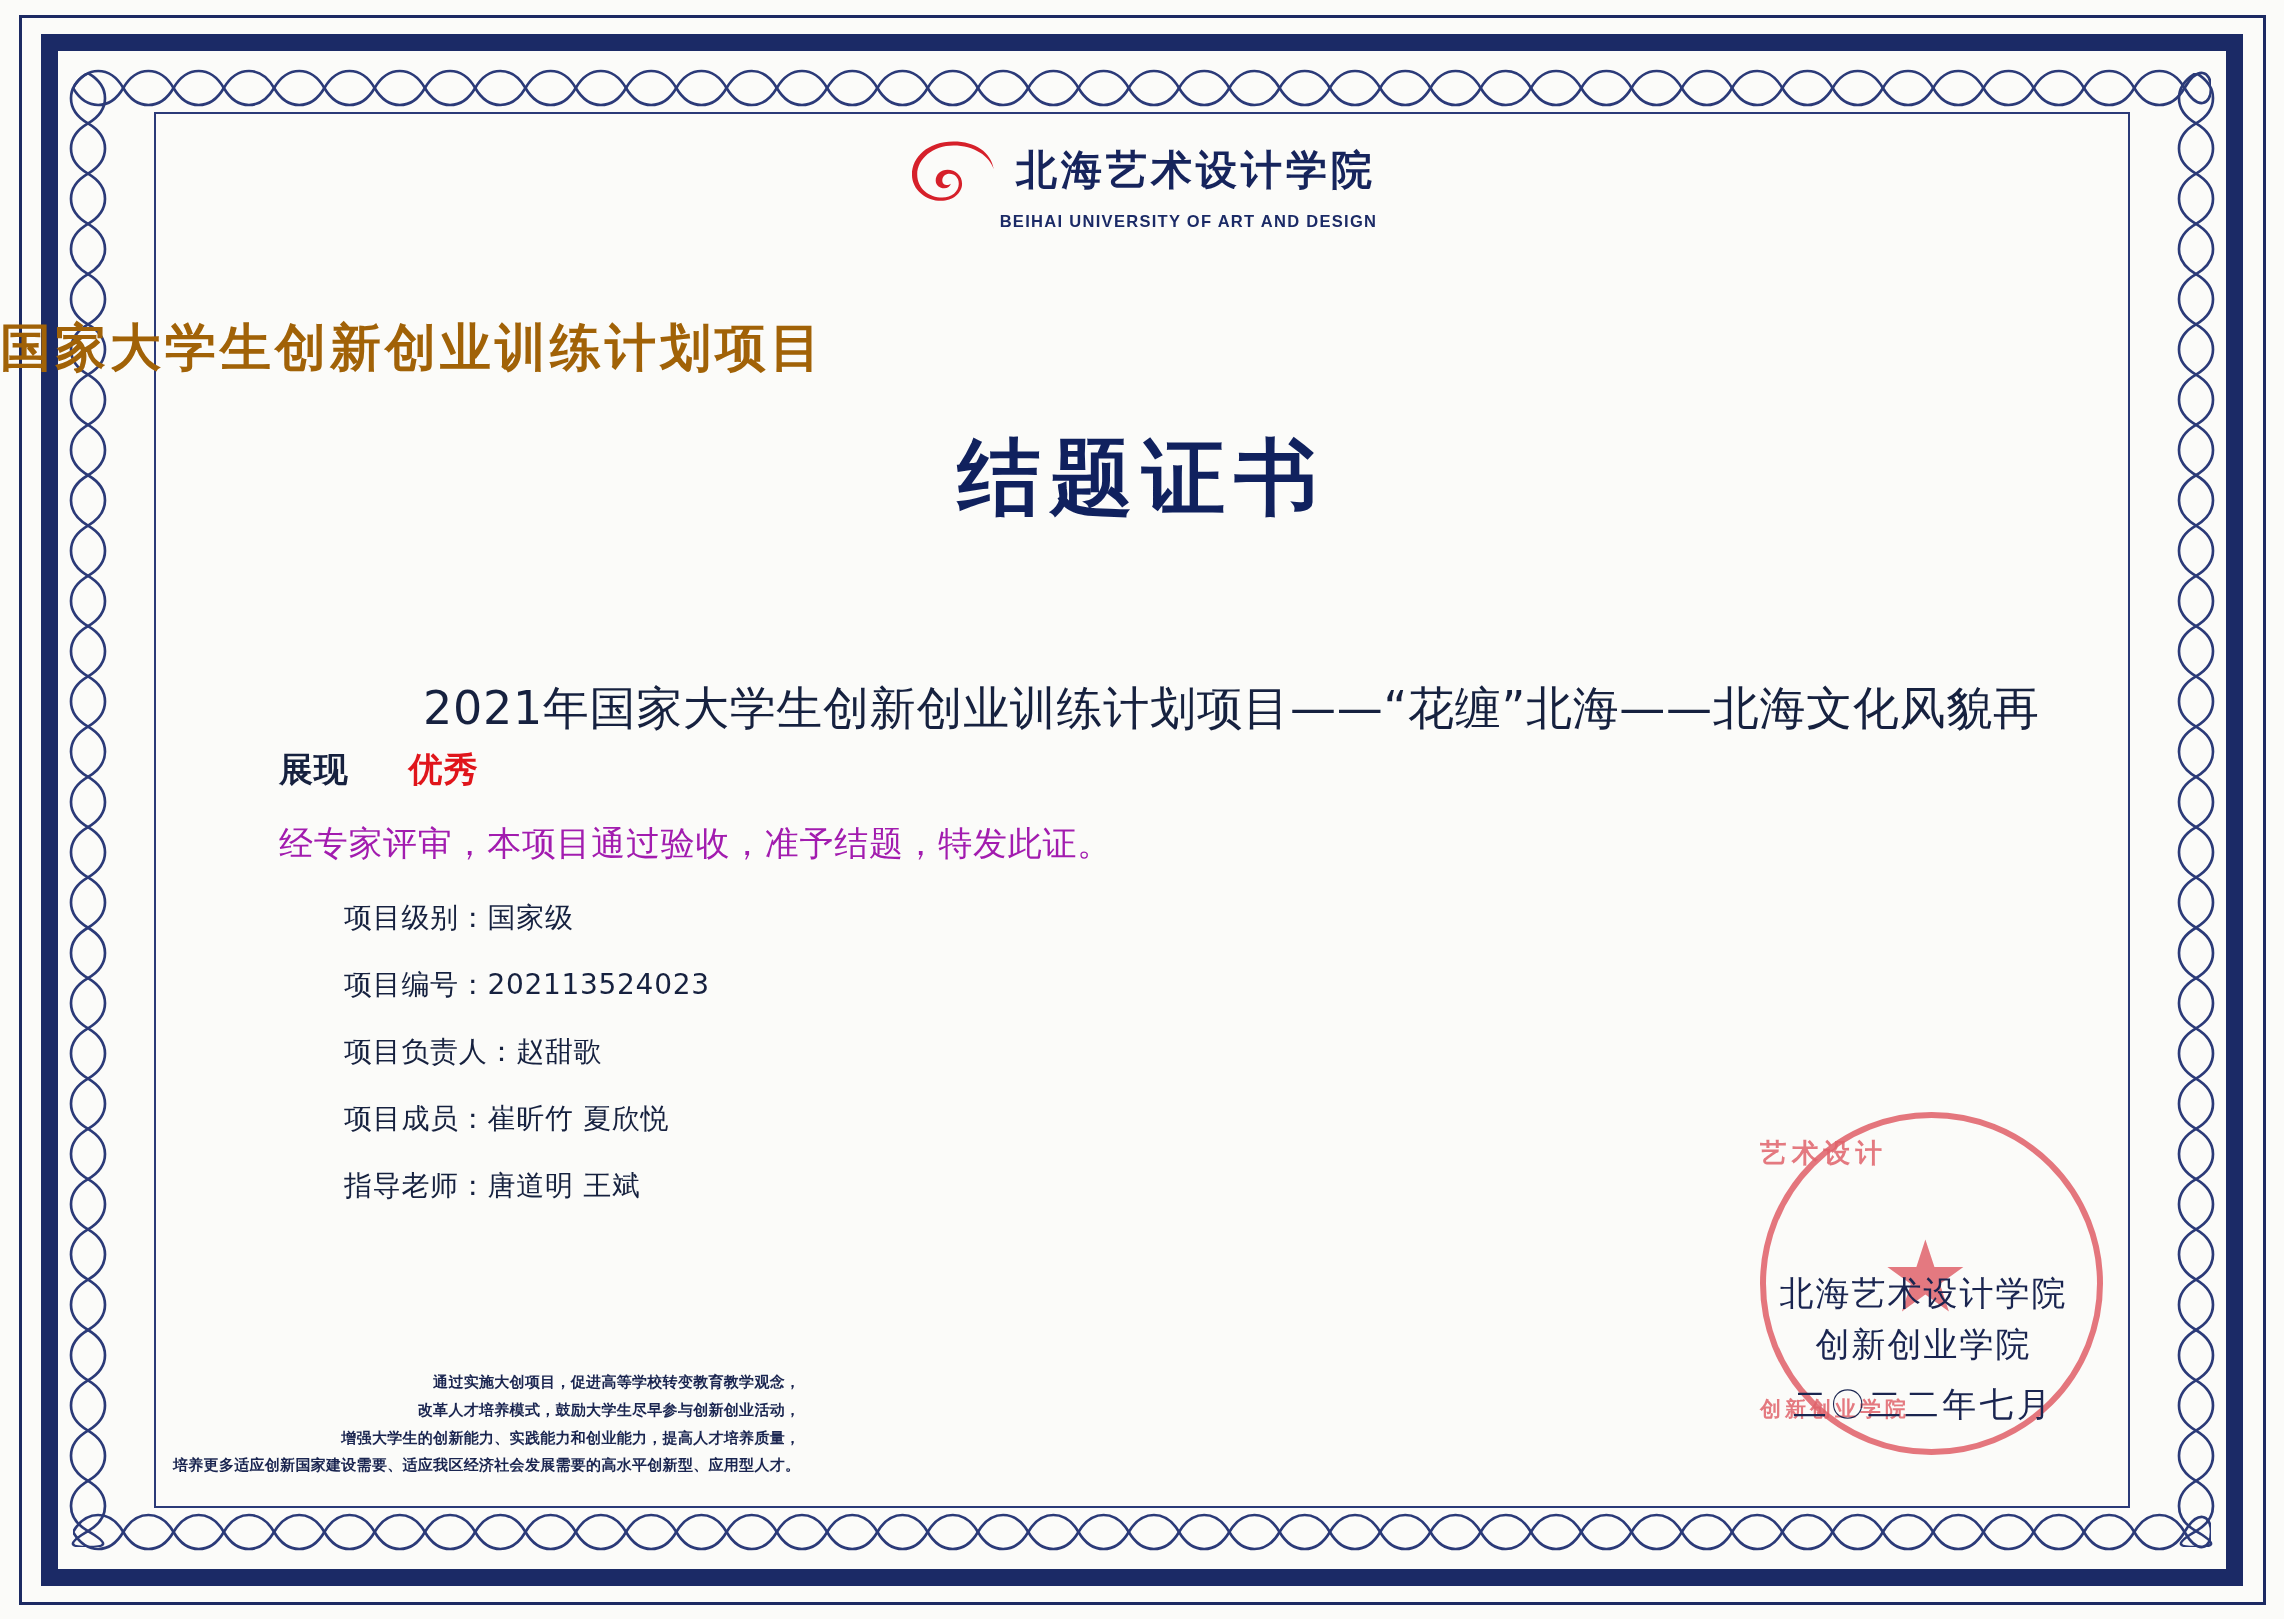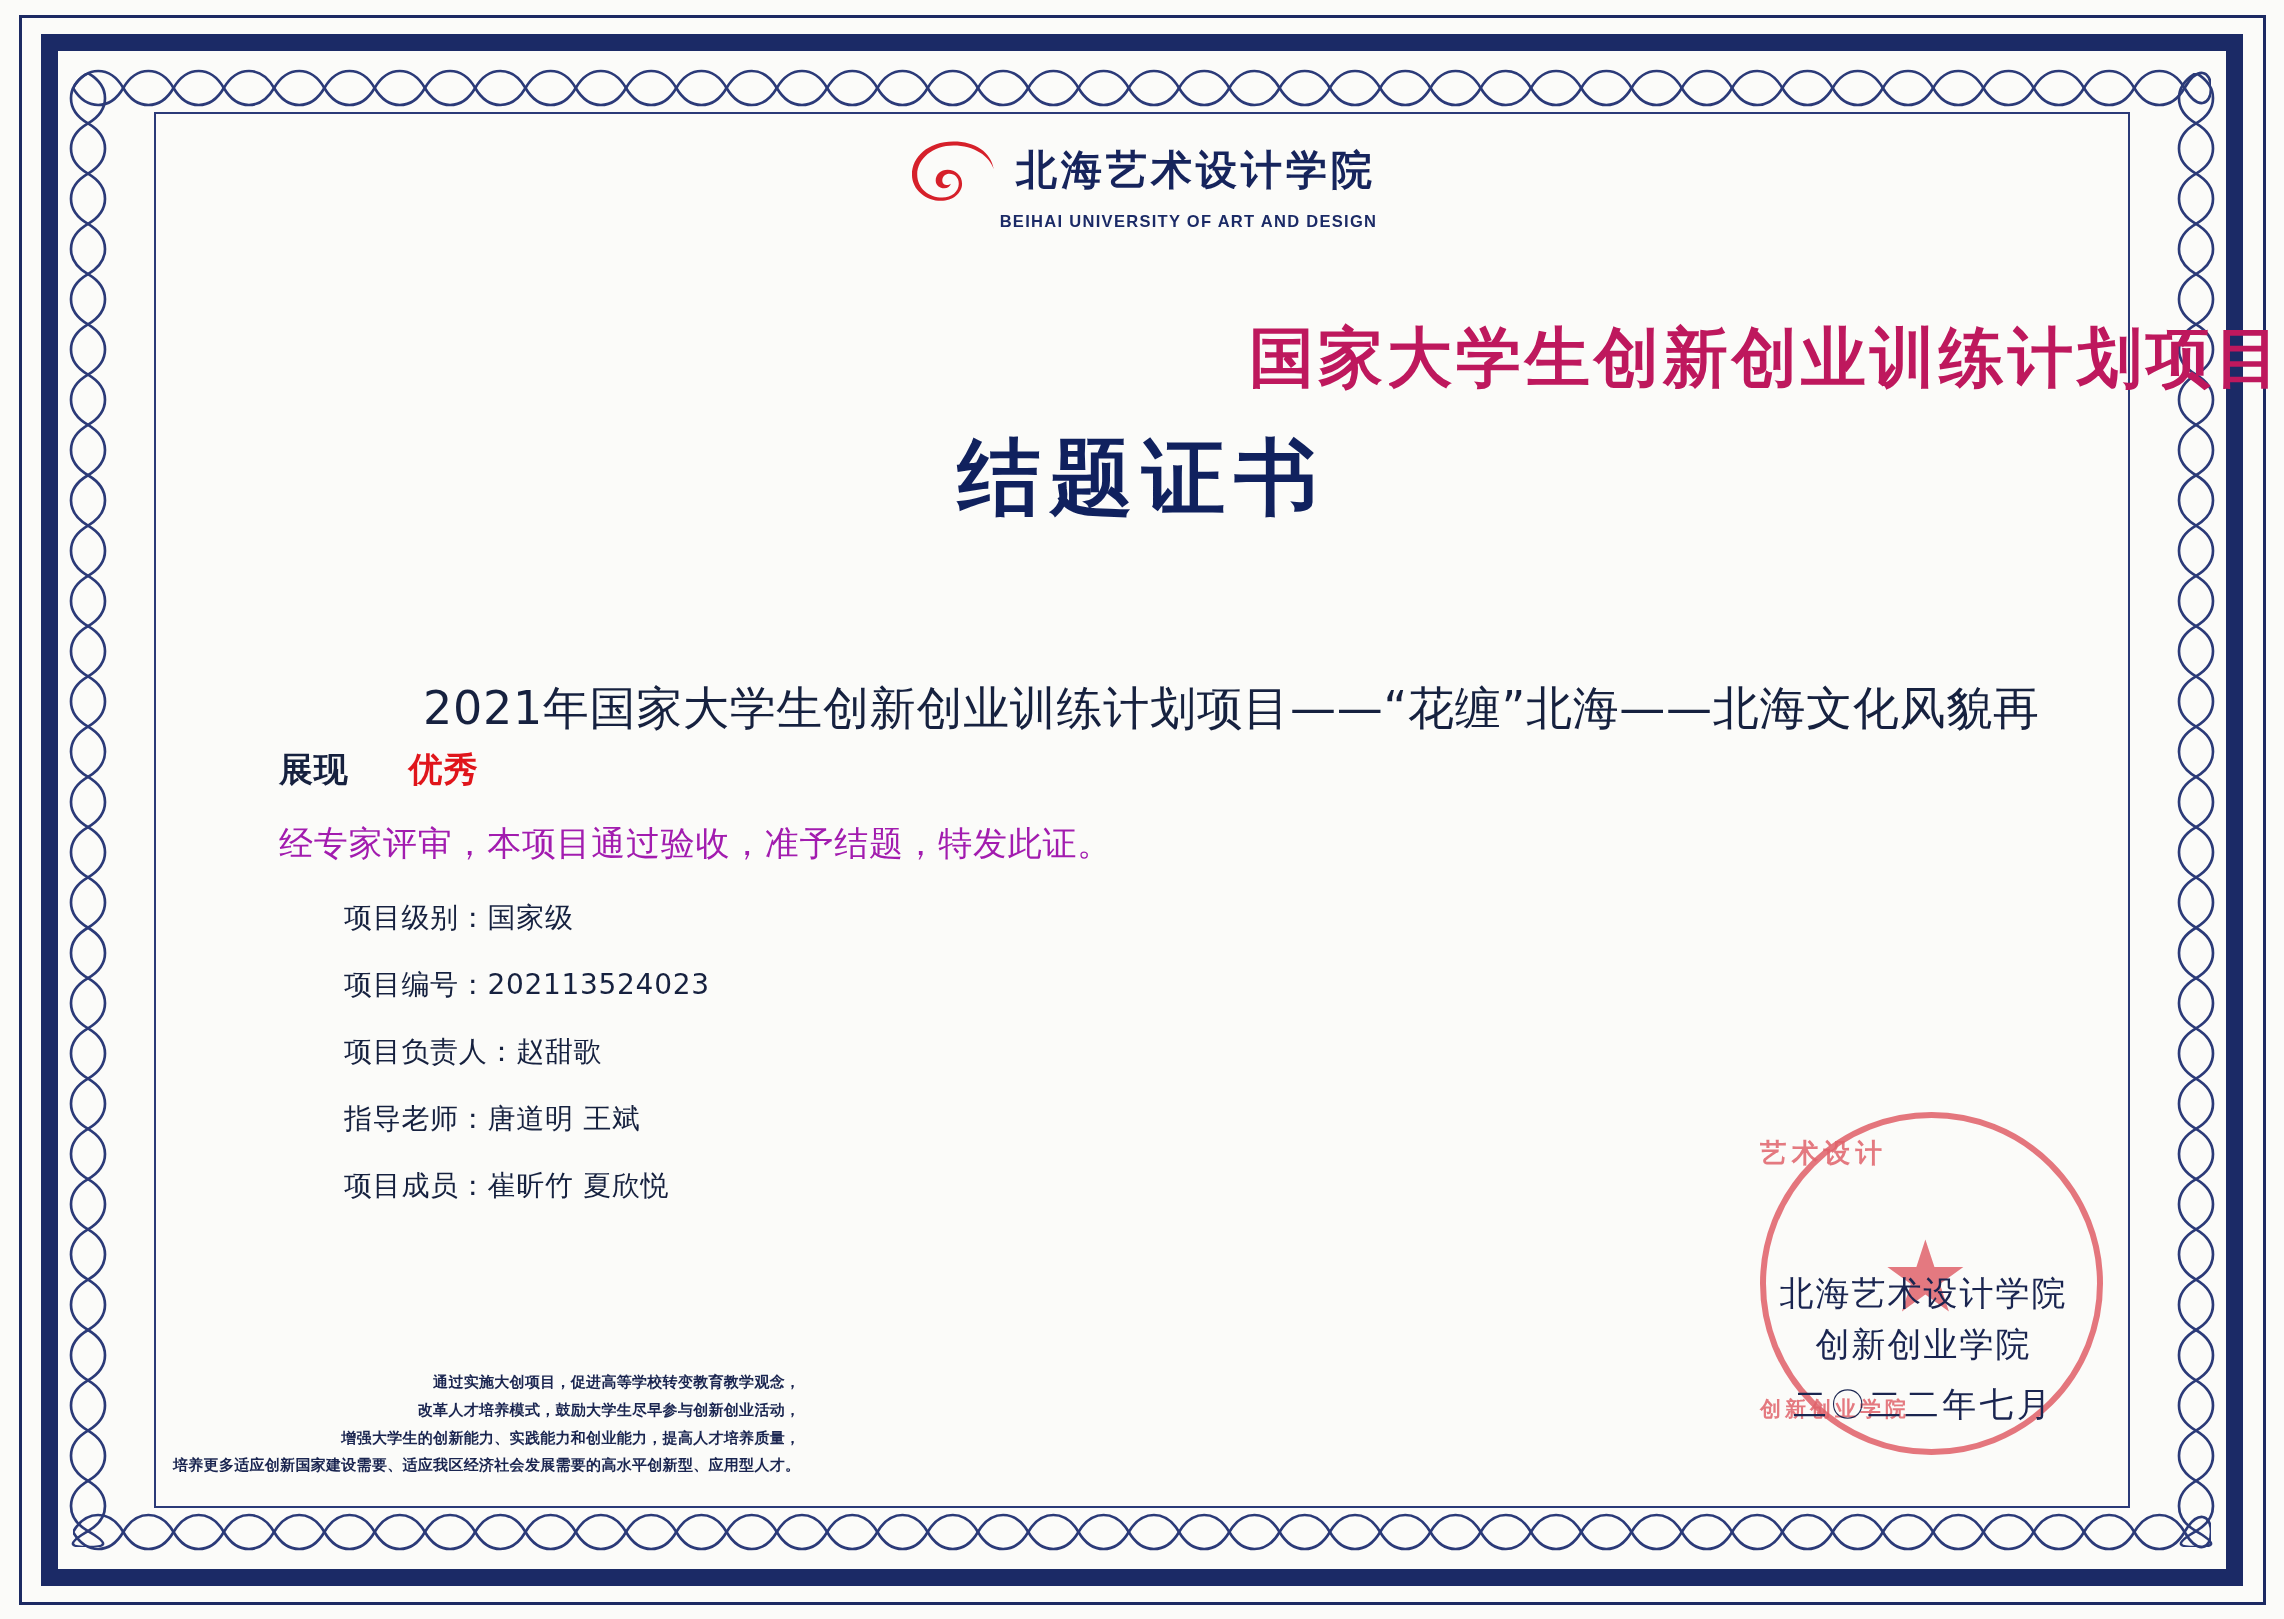--- a/index.html
+++ b/index.html
@@ -100,26 +100,26 @@
     letter-spacing: 1.3px;
     color: #1b2a66;
     padding-left: 93px;
   }
 
   
   .title-main {
     position: absolute;
     left: 0; right: 0;
     top: 314px;
-    text-align: right;
-    font-family: "DejaVu Serif", serif;
-    font-weight: bold;
-    font-size: 65px;
+    text-align: left;
+    font-family: "DejaVu Serif", serif;
+    font-weight: bold;
+    font-size: 51px;
     letter-spacing: 4px;
-    color: #be185d;
+    color: #a16207;
   }
   .title-sub {
     position: absolute;
     left: 0; right: 0;
     top: 423px;
     text-align: center;
     font-family: "DejaVu Serif", serif;
     font-weight: bold;
     font-size: 83px;
     letter-spacing: 9.3px;
@@ -336,24 +336,24 @@
       <div class="field-row">
         <span class="field-label">项目级别：</span><span class="field-value">国家级</span>
       </div>
       <div class="field-row">
         <span class="field-label">项目编号：</span><span class="field-value">202113524023</span>
       </div>
       <div class="field-row">
         <span class="field-label">项目负责人：</span><span class="field-value">赵甜歌</span>
       </div>
       <div class="field-row">
+        <span class="field-label">项目成员：</span><span class="field-value">崔昕竹 夏欣悦</span>
+      </div>
+      <div class="field-row">
         <span class="field-label">指导老师：</span><span class="field-value">唐道明 王斌</span>
-      </div>
-      <div class="field-row">
-        <span class="field-label">项目成员：</span><span class="field-value">崔昕竹 夏欣悦</span>
       </div>
     </div>
   </div>
 
   <div class="footnote">
     <div>通过实施大创项目，促进高等学校转变教育教学观念，</div>
     <div>改革人才培养模式，鼓励大学生尽早参与创新创业活动，</div>
     <div>增强大学生的创新能力、实践能力和创业能力，提高人才培养质量，</div>
     <div>培养更多适应创新国家建设需要、适应我区经济社会发展需要的高水平创新型、应用型人才。</div>
   </div>

